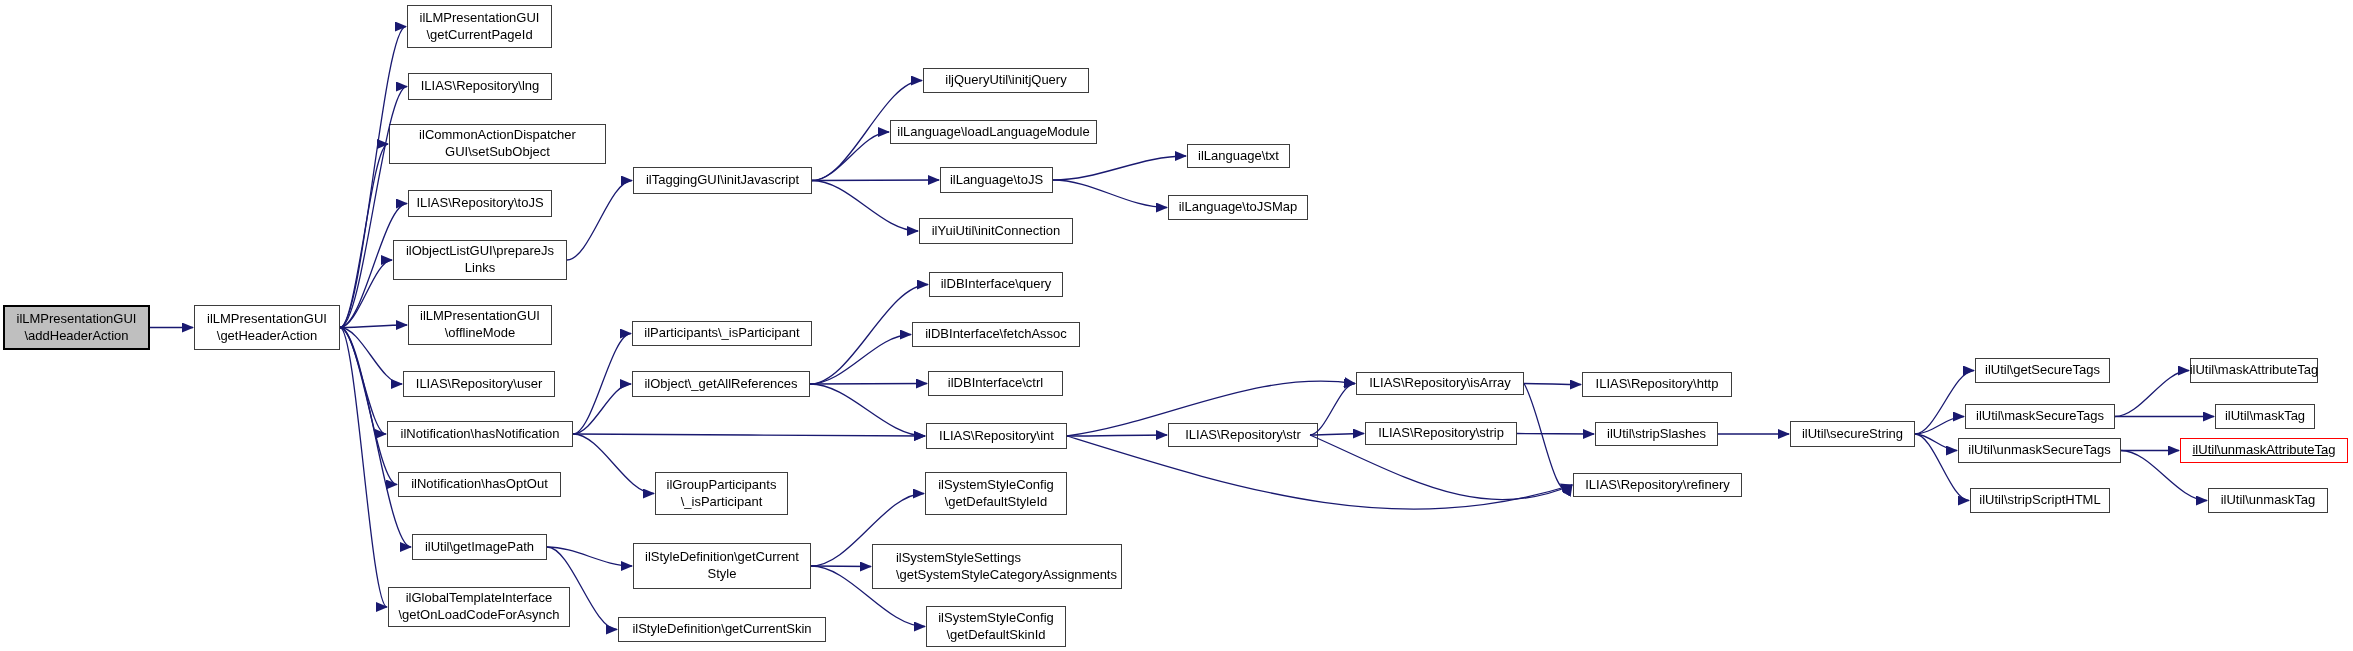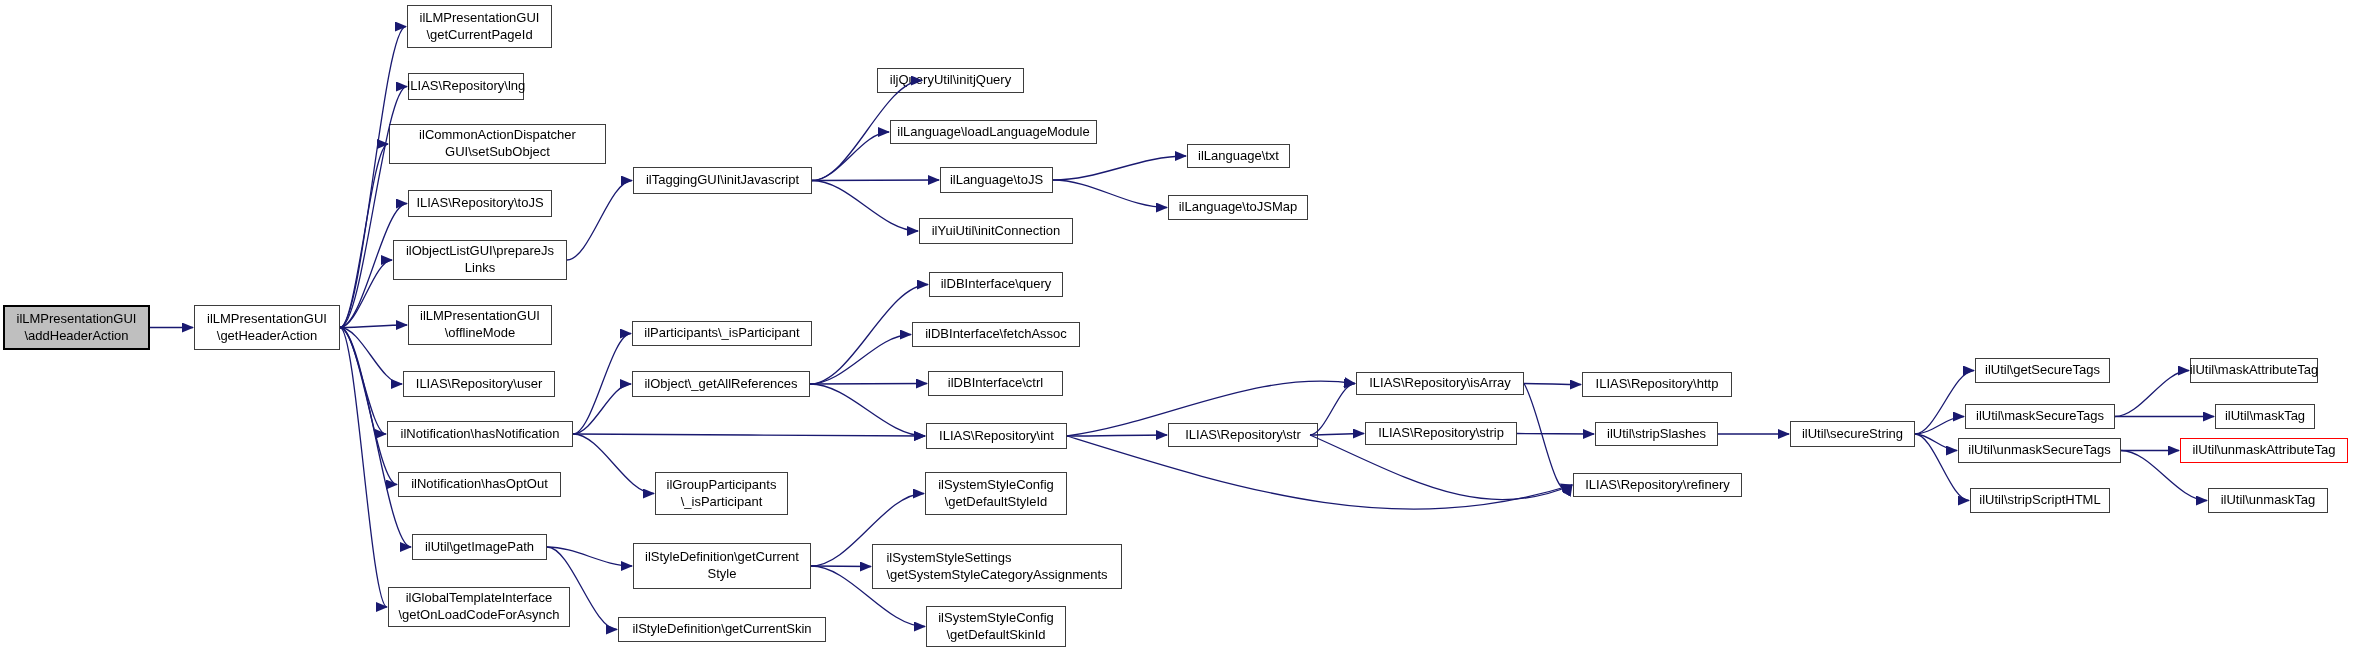--- a/index.html
+++ b/index.html
@@ -20,22 +20,22 @@
     justify-content:center;
     text-align:center;
     font-size:13px;
     line-height:1.3;
     color:#000000;
     cursor:pointer;
     z-index:2;
   }
   .node .lbl { white-space:pre-line; padding:0 4px; }
   .node.current { background:#bfbfbf; border:2px solid #000000; }
-  .node.alert   { border:1.5px solid #ff0000; }
-  .node.align-left { justify-content:center; }
+  .node.alert   { border:1.5px solid #ff0000;text-decoration:underline; }
+  .node.align-left { justify-content:flex-end; }
   .node.align-left .lbl { text-align:left; }
   svg.edges {
     position:absolute; left:0; top:0;
     width:2353px; height:651px;
     pointer-events:none;
     z-index:3;
   }
   .edge { fill:none; stroke:#191970; stroke-width:1.3px; }
 </style>
 </head>
@@ -49,21 +49,21 @@
     </div>
   <div class="node" style="left:194px;top:305px;width:146px;height:45px">
       <span class="lbl">ilLMPresentationGUI
 \getHeaderAction</span>
     </div>
 
   <div class="node" style="left:407px;top:5px;width:145px;height:43px">
       <span class="lbl">ilLMPresentationGUI
 \getCurrentPageId</span>
     </div>
-  <div class="node" style="left:408px;top:73px;width:116px;height:27px">
+  <div class="node" style="left:408px;top:73px;width:144px;height:27px">
       <span class="lbl">ILIAS\Repository\lng</span>
     </div>
   <div class="node" style="left:389px;top:124px;width:217px;height:40px">
       <span class="lbl">ilCommonActionDispatcher
 GUI\setSubObject</span>
     </div>
   <div class="node" style="left:408px;top:190px;width:144px;height:27px">
       <span class="lbl">ILIAS\Repository\toJS</span>
     </div>
   <div class="node" style="left:393px;top:240px;width:174px;height:40px">
@@ -105,21 +105,21 @@
 \_isParticipant</span>
     </div>
   <div class="node" style="left:633px;top:543px;width:178px;height:46px">
       <span class="lbl">ilStyleDefinition\getCurrent
 Style</span>
     </div>
   <div class="node" style="left:618px;top:617px;width:208px;height:25px">
       <span class="lbl">ilStyleDefinition\getCurrentSkin</span>
     </div>
 
-  <div class="node" style="left:877px;top:68px;width:147px;height:25px">
+  <div class="node" style="left:923px;top:68px;width:166px;height:25px">
       <span class="lbl">iljQueryUtil\initjQuery</span>
     </div>
   <div class="node" style="left:890px;top:120px;width:207px;height:24px">
       <span class="lbl">ilLanguage\loadLanguageModule</span>
     </div>
   <div class="node" style="left:940px;top:167px;width:113px;height:26px">
       <span class="lbl">ilLanguage\toJS</span>
     </div>
   <div class="node" style="left:919px;top:218px;width:154px;height:26px">
       <span class="lbl">ilYuiUtil\initConnection</span>

